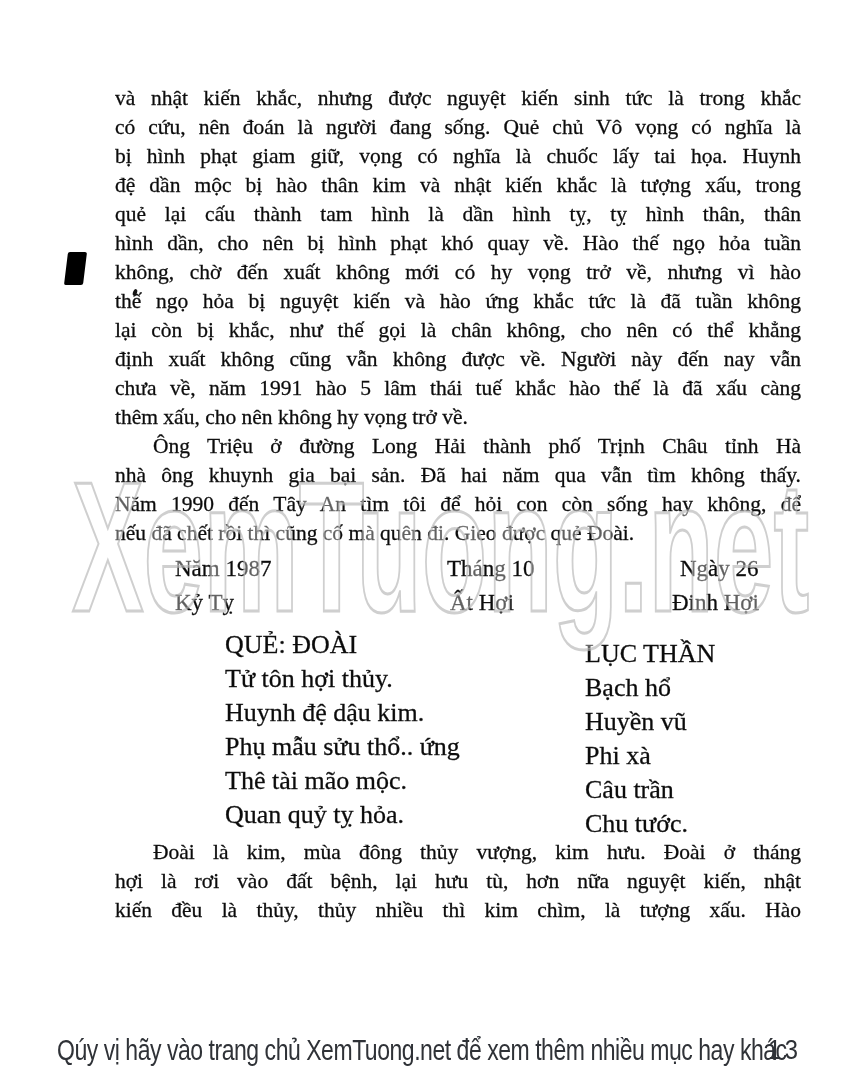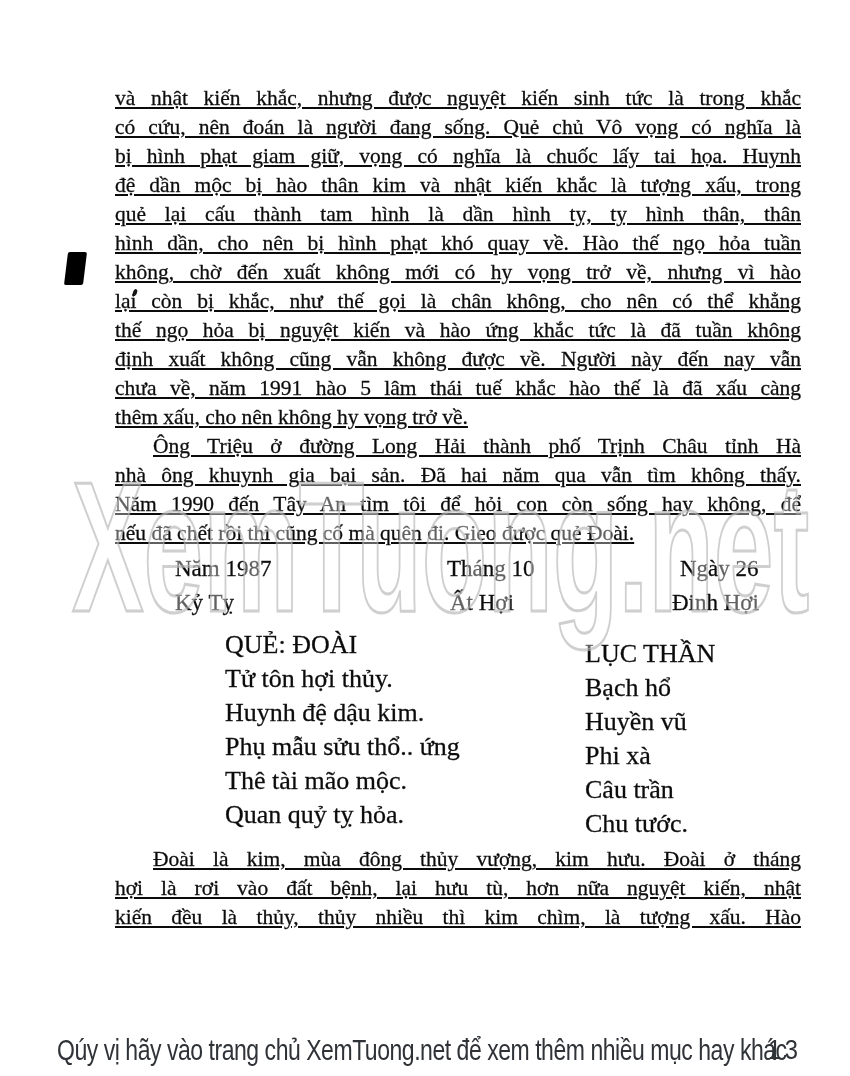--- a/index.html
+++ b/index.html
@@ -8,21 +8,20 @@
     width: 850px; height: 1076px;
     margin: 0 auto;
     background: #ffffff;
     font-family: "Liberation Serif", serif;
     color: #0b0b0b;
     overflow: hidden;
   }
   .content {
     position: absolute; left: 115px; top: 84px; width: 686px;
     z-index: 2;
-    text-decoration: underline;
   }
   .jline {
     font-size: 21.5px;
     line-height: 29px;
     height: 29px;
     text-align: justify;
     text-align-last: justify;
     -webkit-text-stroke: 0.3px #1a1a1a;
     white-space: normal;
     overflow: hidden;
@@ -42,21 +41,21 @@
   .d-month { left: 332px; top: 0; }
   .d-day   { left: 565px; top: 0; }
   .d-year2  { left: 60px;  top: 34px; }
   .d-month2 { left: 335px; top: 34px; }
   .d-day2   { left: 557px; top: 34px; }
   .hex { position: relative; margin-top: 8px; font-size: 26px;
     -webkit-text-stroke: 0.3px #1a1a1a; }
   .hex-row { position: relative; height: 34px; line-height: 34px; }
   .hex-left  { position: absolute; left: 110px; white-space: nowrap; }
   .hex-right { position: absolute; left: 470px; white-space: nowrap; margin-top: 9px; }
-  .p3 { margin-top: 13px; }
+  .p3 { margin-top: 6px; }
   .watermark {
     position: absolute; left: 72px; top: 455px;
     z-index: 4;
     font-family: "Liberation Sans", sans-serif;
     font-weight: 700;
     font-size: 185px; line-height: 1;
     white-space: nowrap;
     color: rgba(255,255,255,0.35);
     -webkit-text-stroke: 3px rgba(178,178,178,0.62);
     transform: scaleX(0.58);
@@ -111,22 +110,22 @@
   <div class="content">
 
     <div class="para">
       <div class="jline">và nhật kiến khắc, nhưng được nguyệt kiến sinh tức là trong khắc</div>
       <div class="jline">có cứu, nên đoán là người đang sống. Quẻ chủ Vô vọng có nghĩa là</div>
       <div class="jline">bị hình phạt giam giữ, vọng có nghĩa là chuốc lấy tai họa. Huynh</div>
       <div class="jline">đệ dần mộc bị hào thân kim và nhật kiến khắc là tượng xấu, trong</div>
       <div class="jline">quẻ lại cấu thành tam hình là dần hình tỵ, tỵ hình thân, thân</div>
       <div class="jline">hình dần, cho nên bị hình phạt khó quay về. Hào thế ngọ hỏa tuần</div>
       <div class="jline">không, chờ đến xuất không mới có hy vọng trở về, nhưng vì hào</div>
+      <div class="jline">thế ngọ hỏa bị nguyệt kiến và hào ứng khắc tức là đã tuần không</div>
       <div class="jline">lại còn bị khắc, như thế gọi là chân không, cho nên có thể khẳng</div>
-      <div class="jline">thế ngọ hỏa bị nguyệt kiến và hào ứng khắc tức là đã tuần không</div>
       <div class="jline">định xuất không cũng vẫn không được về. Người này đến nay vẫn</div>
       <div class="jline">chưa về, năm 1991 hào 5 lâm thái tuế khắc hào thế là đã xấu càng</div>
       <div class="jline end">thêm xấu, cho nên không hy vọng trở về.</div>
     </div>
 
 
     <div class="para">
       <div class="jline indent">Ông Triệu ở đường Long Hải thành phố Trịnh Châu tỉnh Hà</div>
       <div class="jline">nhà ông khuynh gia bại sản. Đã hai năm qua vẫn tìm không thấy.</div>
       <div class="jline">Năm 1990 đến Tây An tìm tôi để hỏi con còn sống hay không, để</div>

